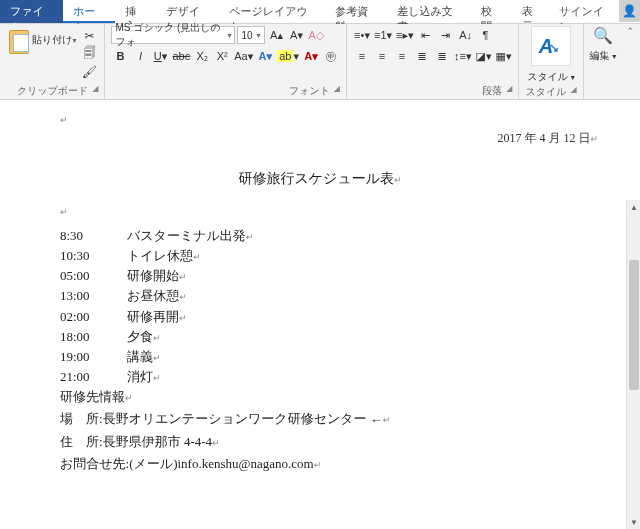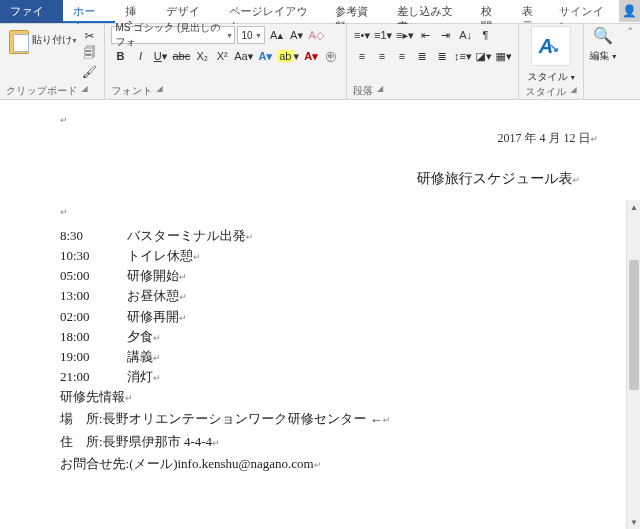--- a/index.html
+++ b/index.html
@@ -20,21 +20,21 @@
 .tabbar .tab{padding:4px 10px;cursor:pointer;color:#444}
 .tabbar .tab.file{background:var(--ribbon-blue);color:#fff}
 .tabbar .tab.active{color:var(--tab-blue);border-bottom:2px solid var(--tab-blue);background:#fff}
 .tabbar .spacer{flex:1}
 .tabbar .signin{padding:4px 6px;color:#555}
 .tabbar .avatar{width:22px;height:22px;background:#d0d0d0;display:flex;align-items:center;justify-content:center;font-size:12px;color:#888}
 
 .ribbon{display:flex;background:var(--ribbon-bg);border-bottom:1px solid var(--border);height:76px}
 .group{border-right:1px solid var(--border);padding:2px 6px 0;display:flex;flex-direction:column;justify-content:space-between}
 .group .body{display:flex;gap:4px;align-items:flex-start;flex:1}
-.group .label{text-align:center;font-size:10px;color:#666;padding:1px 0;display:flex;justify-content:flex-start;gap:4px}
+.group .label{text-align:center;font-size:10px;color:#666;padding:1px 0;display:flex;justify-content:flex-end;gap:4px}
 .group .label .dialog-launch{font-size:8px;color:#888}
 
 
 .clip-left{display:flex;flex-direction:row;align-items:center}
 .paste-icon{width:26px;height:28px;position:relative}
 .paste-icon .board{position:absolute;inset:4px 3px 0 3px;background:#f6c768;border:1px solid #c59a34;border-radius:2px}
 .paste-icon .sheet{position:absolute;top:8px;left:7px;width:16px;height:18px;background:#fff;border:1px solid #9cb8d6}
 .clip-right{display:flex;flex-direction:column;gap:2px;margin-top:2px}
 .mini-ico{width:18px;height:16px;display:flex;align-items:center;justify-content:center;font-size:12px}
 
@@ -50,21 +50,21 @@
 
 .para-ico{font-family:"Segoe UI Symbol",sans-serif}
 
 
 .style-big{width:40px;height:40px;display:flex;align-items:center;justify-content:center;border:1px solid #e0e0e0;background:#fff;color:var(--accent-blue);font-size:20px}
 
 
 .canvas{flex:1;overflow:auto;background:#fff;position:relative}
 .page{background:var(--page-bg);width:100%;min-height:100%;padding:14px 60px 20px;position:relative;font-family:"MS Mincho","Yu Mincho",serif;font-size:13px;color:#222;line-height:1.4}
 .date{position:absolute;top:30px;right:42px;font-size:12px;color:#333}
-.title{text-align:right;margin:42px 0 18px;font-size:14px}
+.title{text-align:center;margin:42px 0 18px;font-size:14px}
 .sched{margin-bottom:2px}
 .sched span.t{display:inline-block;width:54px}
 .pm{font-size:9px;color:#888}
 .info{}
 .info div{margin-bottom:4px}
 .scrollbar{position:absolute;right:0;top:100px;bottom:0;width:14px;background:#f0f0f0;border-left:1px solid #e0e0e0}
 .scrollbar .thumb{position:absolute;top:60px;left:2px;width:10px;height:130px;background:#c6c6c6;border-radius:2px}
 .arrow{position:absolute;left:0;width:14px;height:14px;display:flex;align-items:center;justify-content:center;font-size:8px;color:#666}
 .arrow.up{top:0}.arrow.dn{bottom:0}
 </style>

